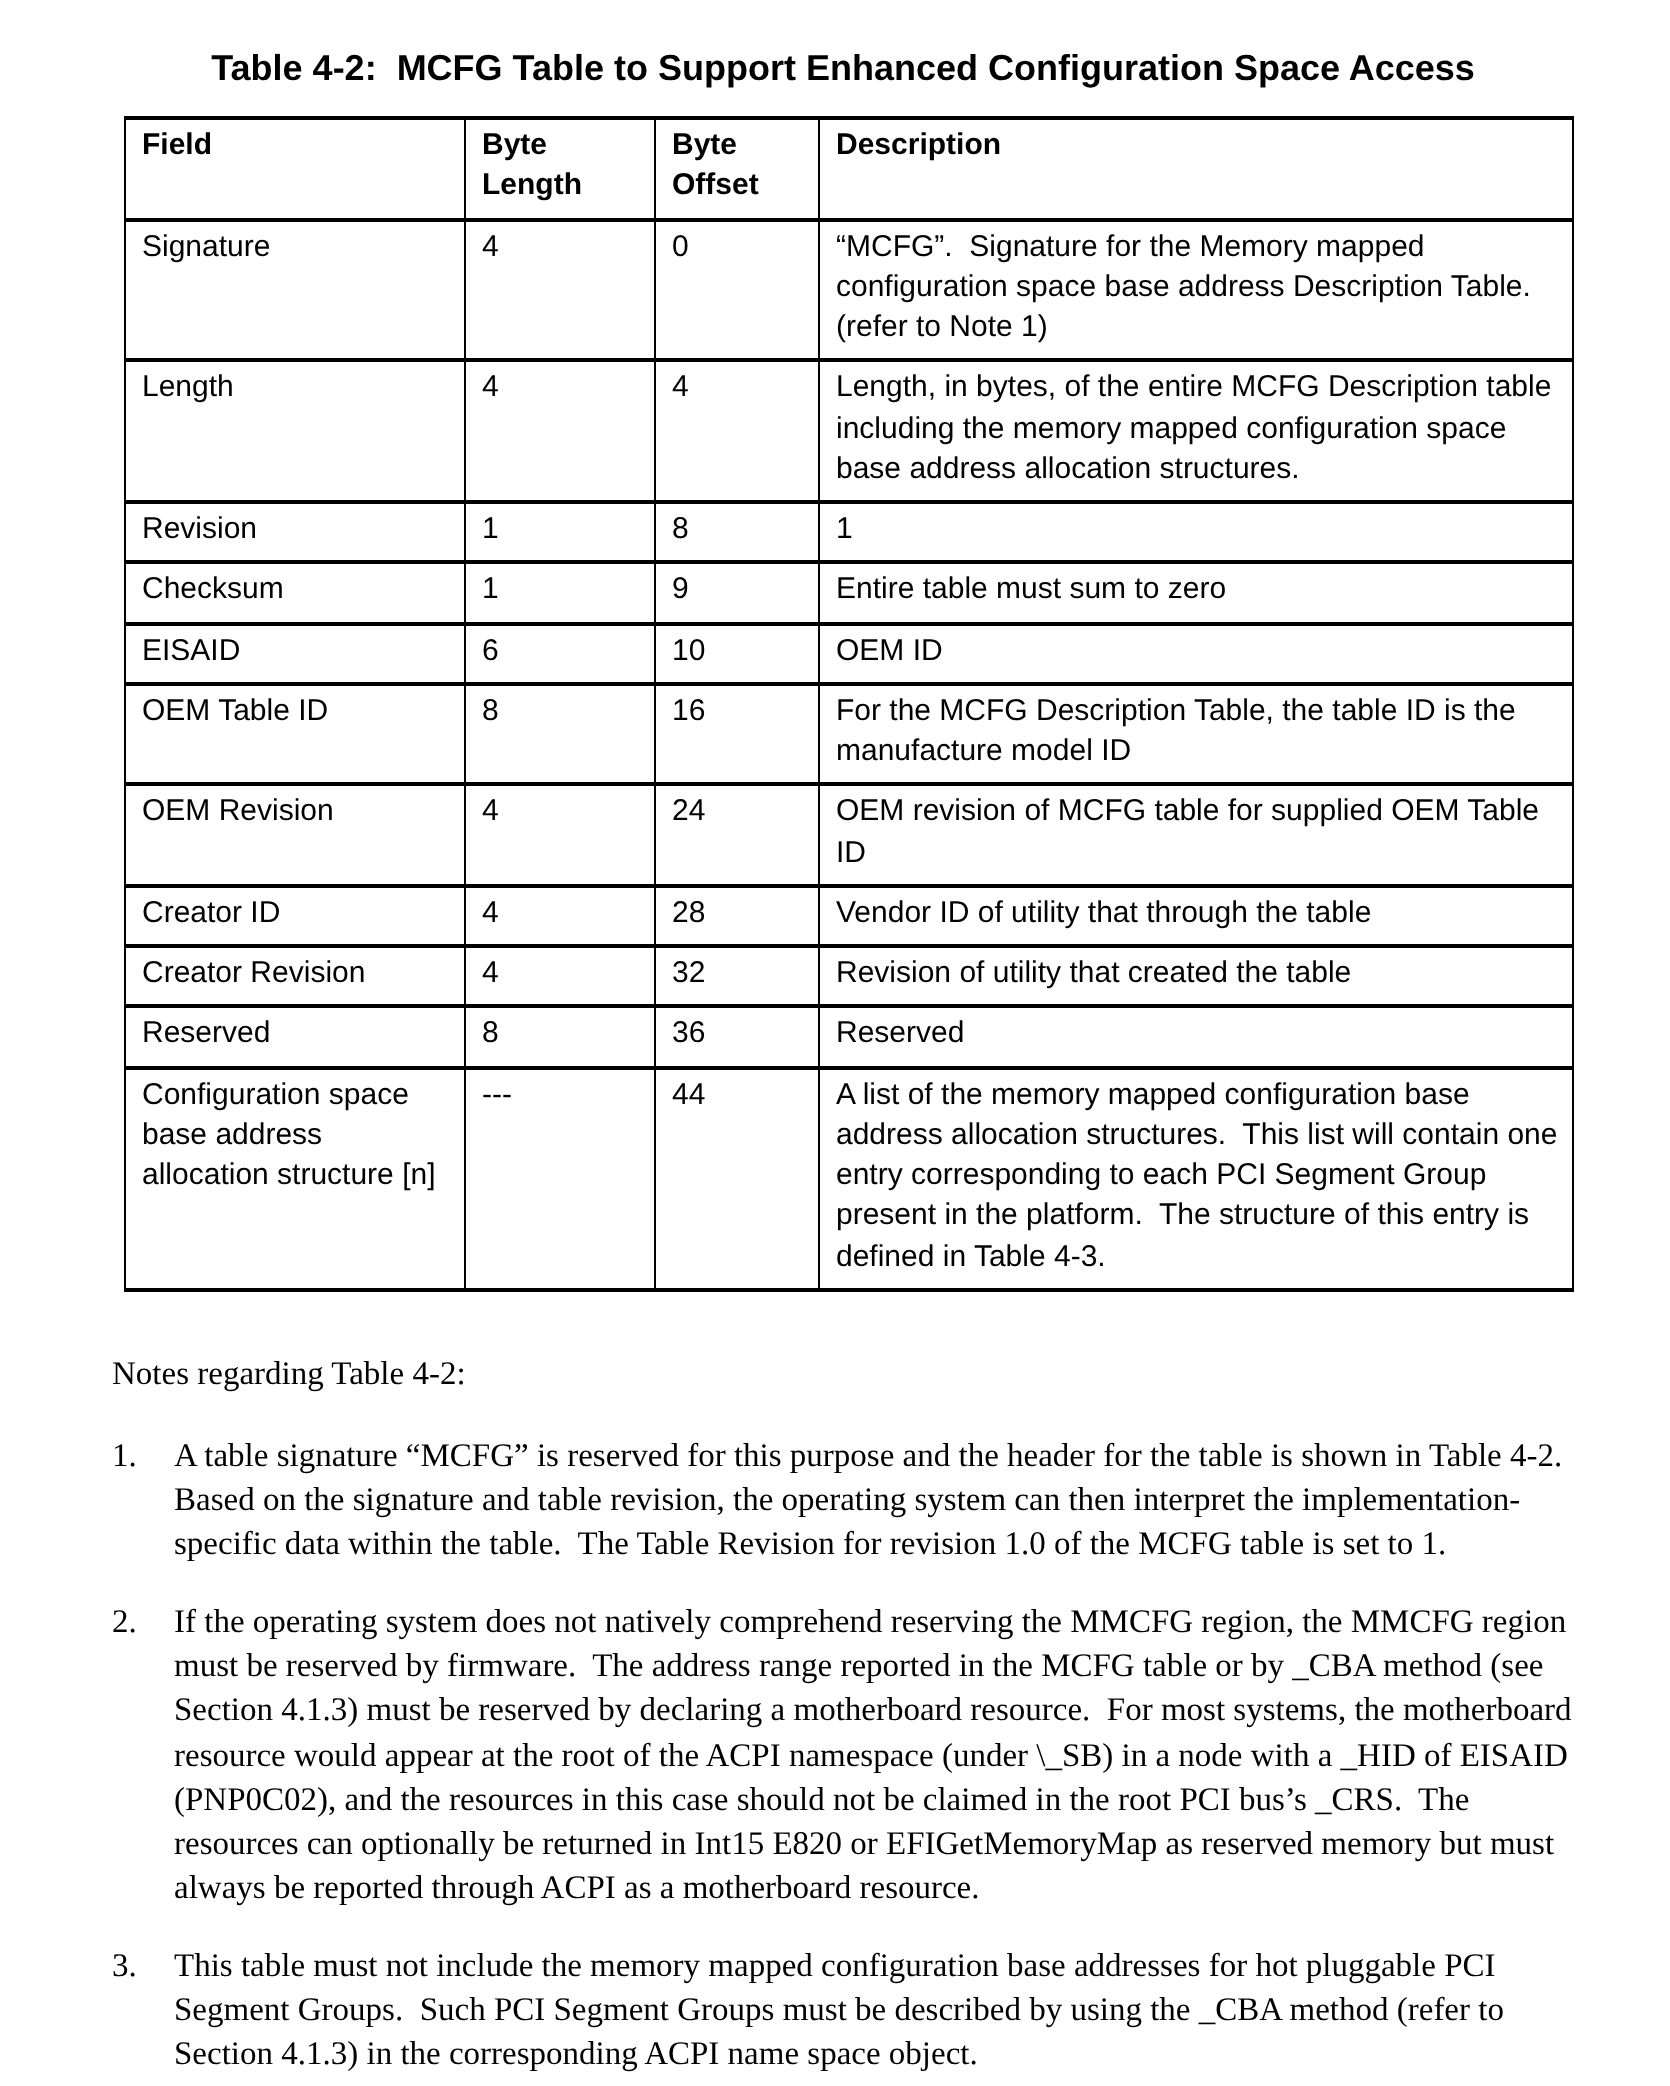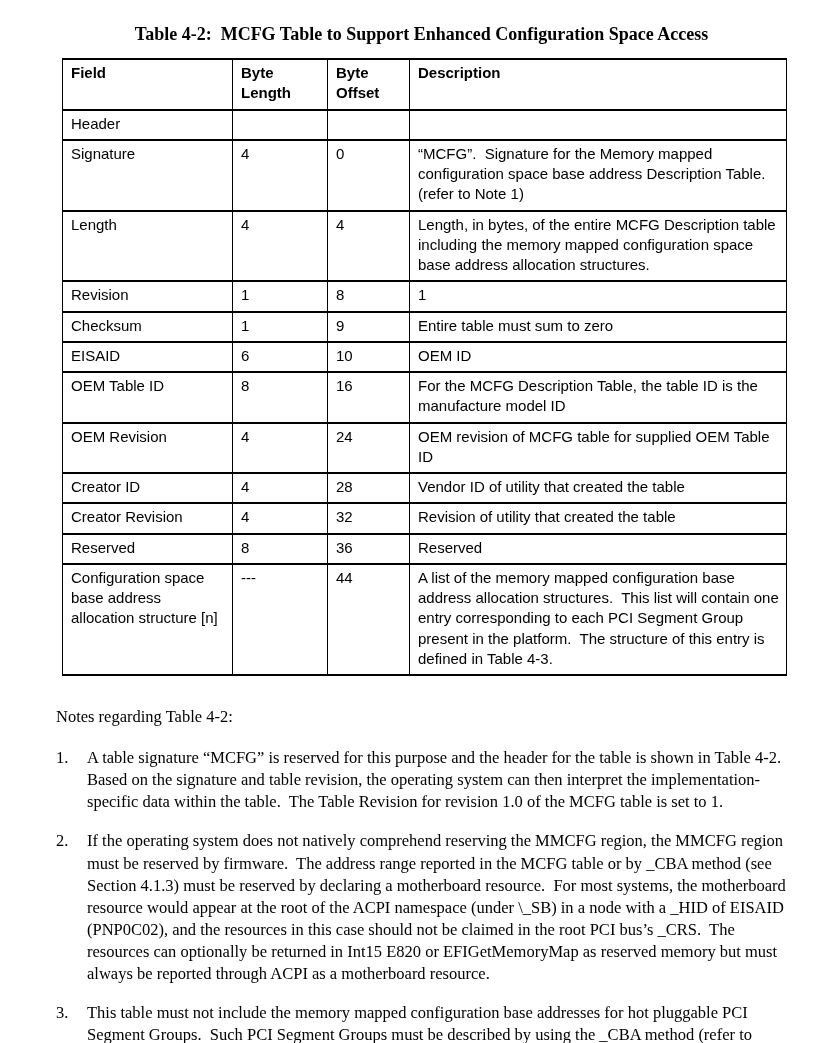--- a/index.html
+++ b/index.html
@@ -10,21 +10,21 @@
   body {
     width: 835px;
     height: 1043px;
     overflow: hidden;
     color: #000;
   }
   .page {
     padding: 24px 49px 0 57px; 
   }
   .caption {
-    font-family: Liberation Serif, serif;
+    font-family: Liberation Sans, sans-serif;
     font-weight: bold;
     font-size: 18px;
     text-align: center;
     margin: 0 0 13px 0;
     white-space: pre-wrap;
   }
   table.spec {
     border-collapse: collapse;
     table-layout: fixed;
     width: 724px;
@@ -95,26 +95,20 @@
     </colgroup>
     <thead>
       <tr>
         <th>Field</th>
         <th>Byte Length</th>
         <th>Byte Offset</th>
         <th>Description</th>
       </tr>
     </thead>
     <tbody>
-      <tr class="r-header">
-        <td class="c-field">Header</td>
-        <td class="c-num"></td>
-        <td class="c-num"></td>
-        <td class="c-desc"></td>
-      </tr>
       <tr>
         <td class="c-field indent">Signature</td>
         <td class="c-num">4</td>
         <td class="c-num">0</td>
         <td class="c-desc">“MCFG”.  Signature for the Memory mapped configuration space base address Description Table.  (refer to Note 1)</td>
       </tr>
       <tr>
         <td class="c-field indent">Length</td>
         <td class="c-num">4</td>
         <td class="c-num">4</td>
@@ -147,21 +141,21 @@
       <tr>
         <td class="c-field indent">OEM Revision</td>
         <td class="c-num">4</td>
         <td class="c-num">24</td>
         <td class="c-desc">OEM revision of MCFG table for supplied OEM Table ID</td>
       </tr>
       <tr>
         <td class="c-field indent">Creator ID</td>
         <td class="c-num">4</td>
         <td class="c-num">28</td>
-        <td class="c-desc">Vendor ID of utility that created the table</td>
+        <td class="c-desc">Vendor ID of utility that through the table</td>
       </tr>
       <tr>
         <td class="c-field indent">Creator Revision</td>
         <td class="c-num">4</td>
         <td class="c-num">32</td>
         <td class="c-desc">Revision of utility that created the table</td>
       </tr>
       <tr>
         <td class="c-field indent">Reserved</td>
         <td class="c-num">8</td>

